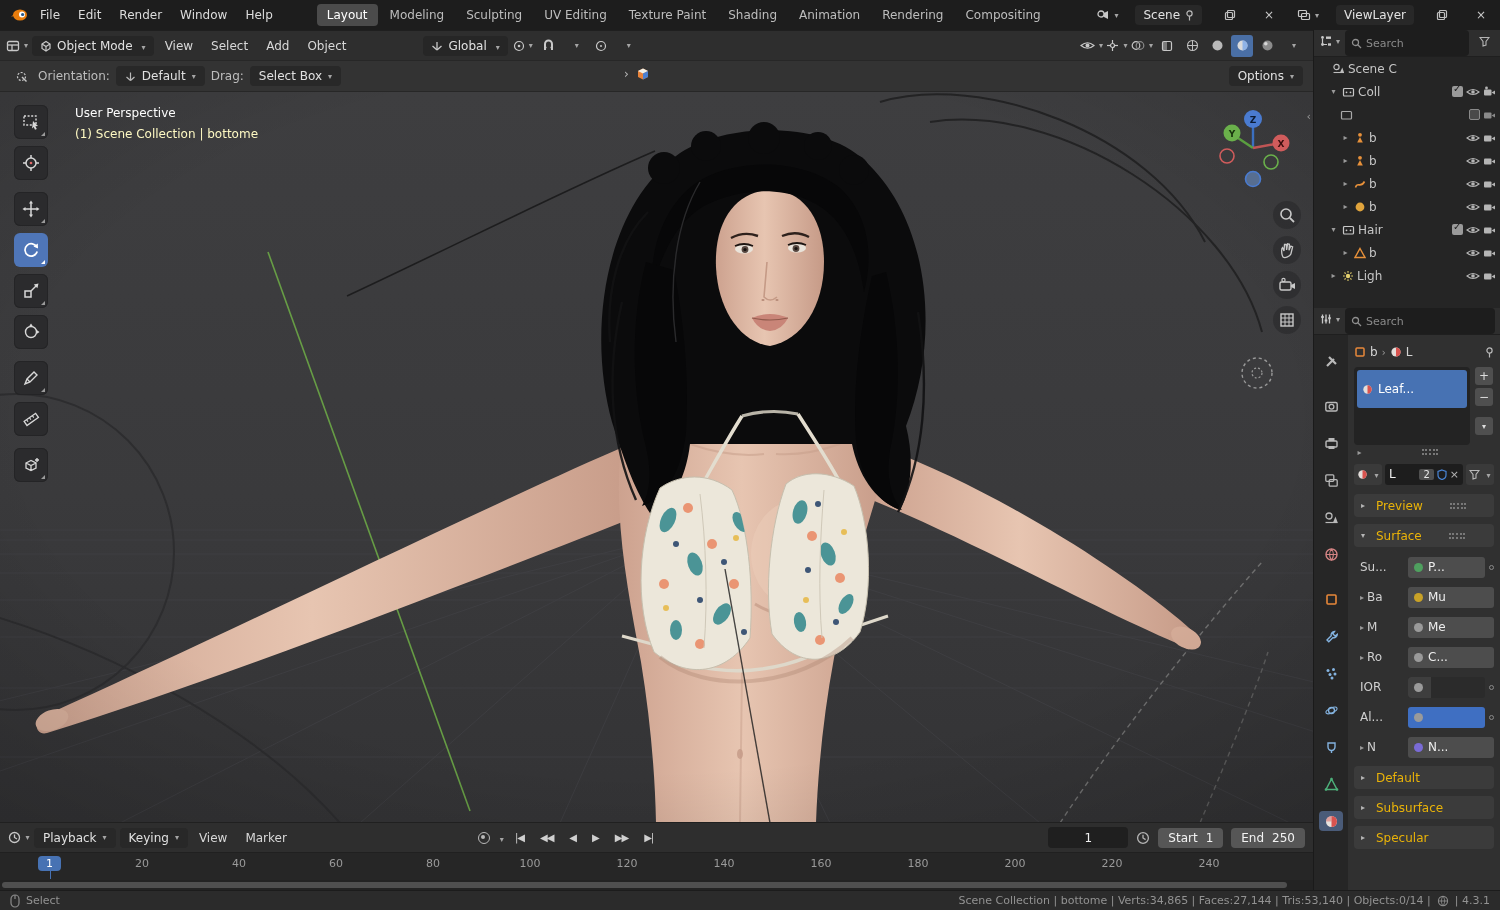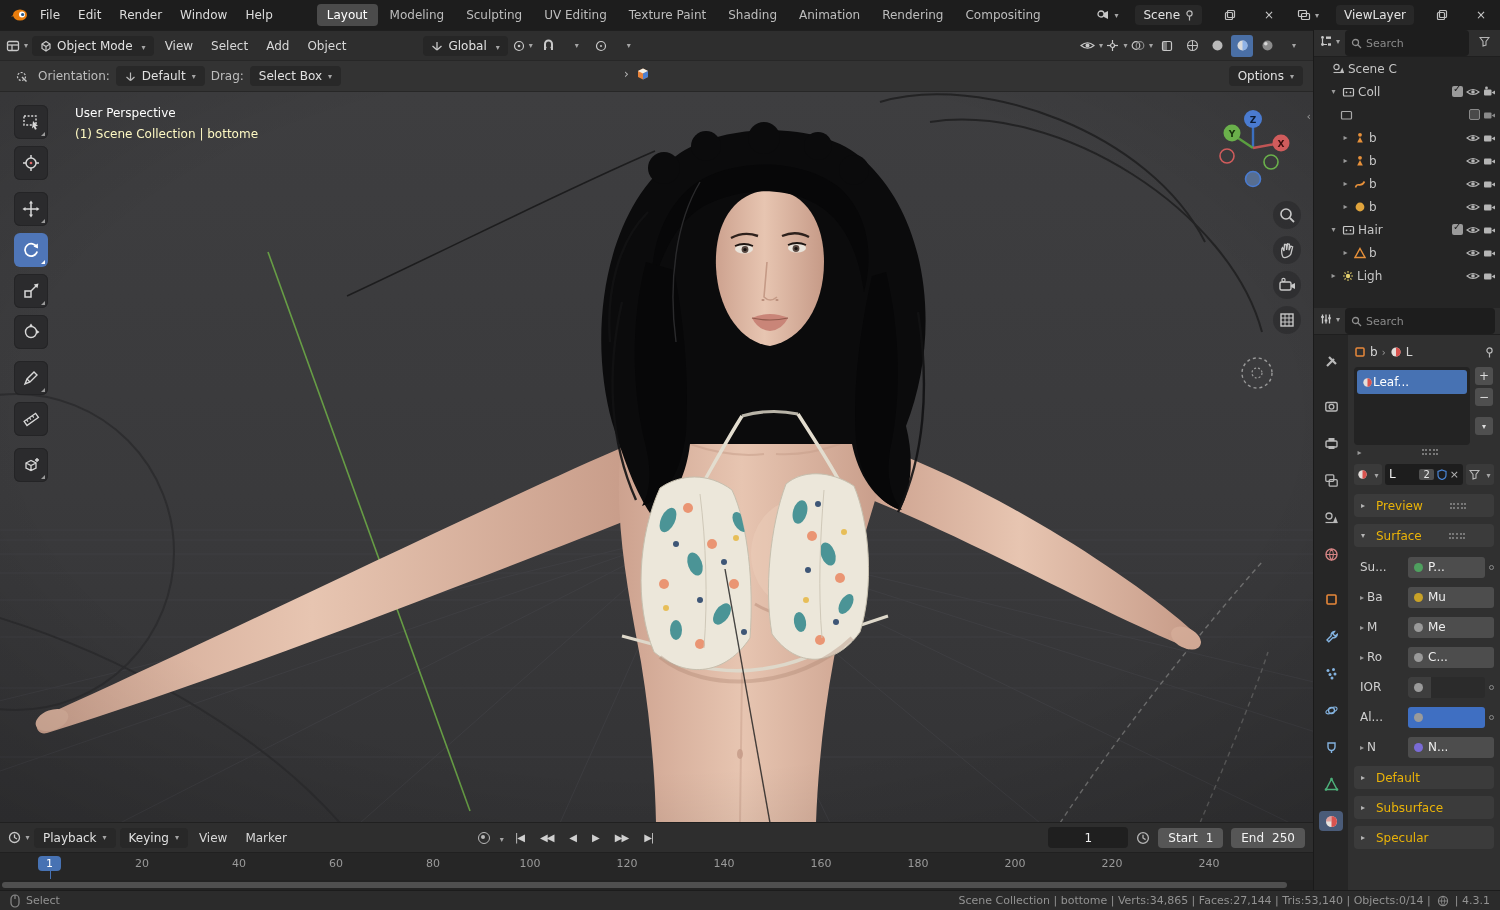--- a/index.html
+++ b/index.html
@@ -92,21 +92,21 @@
   #prop-body{flex:1;display:flex;min-height:0}
   #prop-nav{width:34px;background:#262626;display:flex;flex-direction:column;align-items:center;padding-top:16px;gap:17px}
   .pnav{width:24px;height:20px;display:flex;align-items:center;justify-content:center;border-radius:4px}
   .pnav.gap{margin-top:8px}
   .pnav.active{background:#4a5b78}
   #prop-content{flex:1;padding:4px 6px 0 6px;overflow:hidden;min-width:0}
   .crumb{display:flex;align-items:center;gap:4px;height:26px;color:#d3d3d3;white-space:nowrap}
   .crumb .gt{color:#9a9a9a;font-size:10px}
   .slot-wrap{display:flex;gap:4px;margin-top:2px}
   .slot-list{flex:1;height:78px;background:#232323;border-radius:4px;padding:3px;min-width:0}
-  .slot-item{height:24px;background:#4772b3;border-radius:3px;display:flex;align-items:center;padding:0 5px;color:#fff;white-space:nowrap}
+  .slot-item{height:38px;background:#4772b3;border-radius:3px;display:flex;align-items:center;gap:5px;padding:0 5px;color:#fff;white-space:nowrap}
   .slot-side{width:20px;display:flex;flex-direction:column;gap:3px;align-items:center}
   .sq{width:18px;height:18px;background:#4f4f4f;border-radius:3px;color:#ddd;display:flex;align-items:center;justify-content:center;font-size:12px}
   .sq.plus::before{content:"+"} .sq.minus::before{content:"−"} .sq.dn::before{content:"▾";font-size:8px}
   .slot-foot{display:flex;align-items:center;height:14px;color:#8f8f8f}
   .grip{width:16px;height:6px;border-top:2px dotted #787878;border-bottom:2px dotted #787878;margin:0 auto}
   .dbrow{display:flex;align-items:center;gap:3px;height:26px;margin-top:2px}
   .db-browse{width:28px;height:21px;background:#3a3a3a;border-radius:3px;display:flex;align-items:center;justify-content:center;gap:2px}
   .db-name{flex:1;height:21px;background:#1d1d1d;border-radius:3px;display:flex;align-items:center;gap:3px;padding:0 4px;color:#f0f0f0;min-width:0}
   .users-pill{background:#4f4f4f;border-radius:2px;padding:0 4px;font-size:10px;color:#e8e8e8;margin-left:auto}
   .xg{color:#b5b5b5;font-size:11px}

